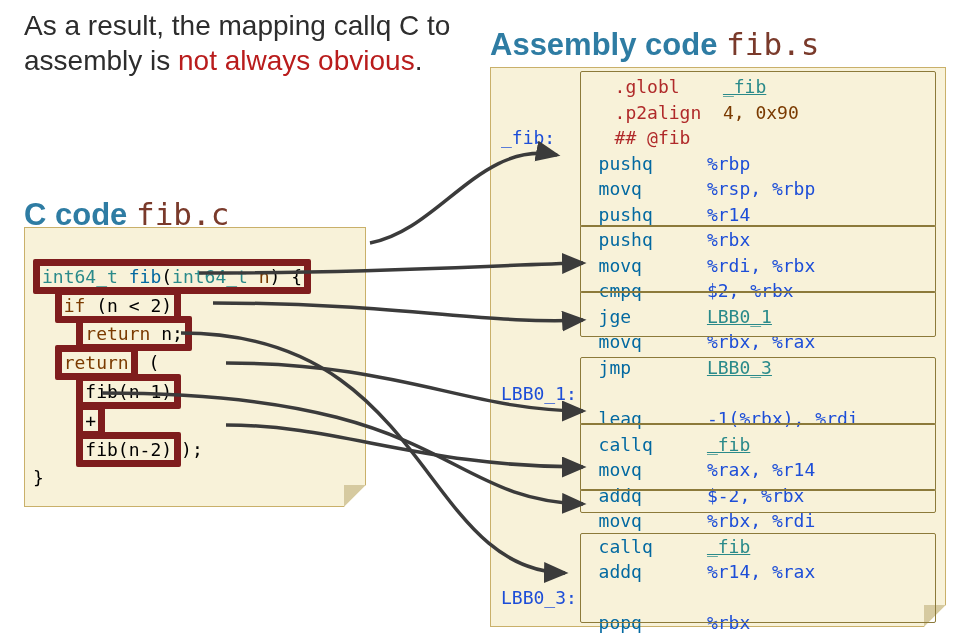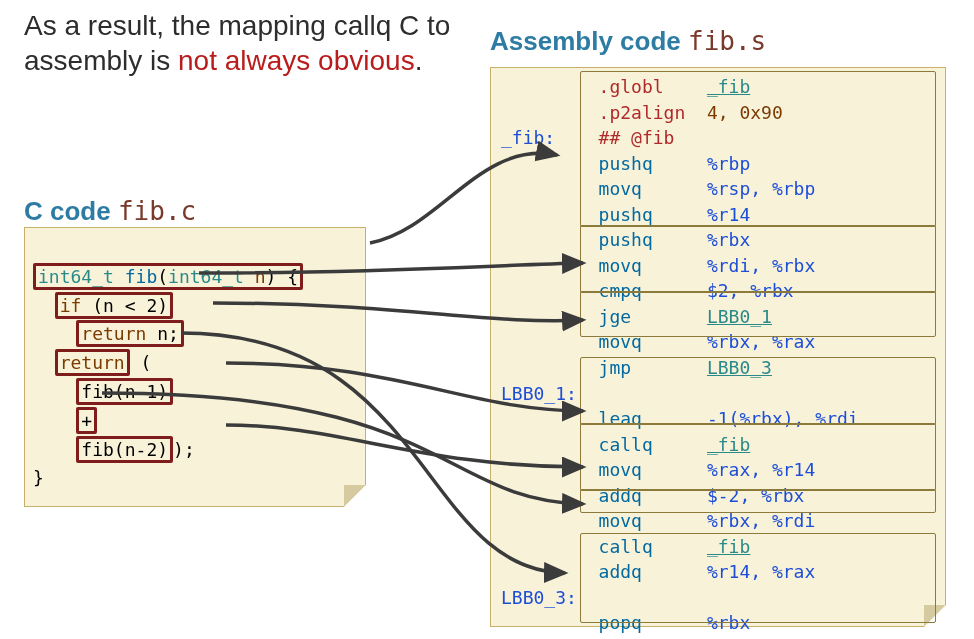--- a/index.html
+++ b/index.html
@@ -18,21 +18,21 @@
     left: 24px;
     top: 8px;
     width: 460px;
     font-size: 28px;
     line-height: 1.25;
     color: #2d2d2d;
   }
   .intro-text .hl { color: #b91c1c; }
   .section-title {
     position: absolute;
-    font-size: 26px;
+    font-size: 31px;
     font-weight: 600;
   }
   .section-title .blue { color: #2e7ca3; }
   .section-title .fname { font-family: "Consolas","Menlo",monospace; color: #7a3a2b; font-weight: 500; }
   .c-title { left: 24px; top: 196px; }
   .asm-title { left: 490px; top: 26px; }
 
   .code-box {
     position: absolute;
     background: #f8f2d9;
@@ -54,27 +54,27 @@
     top: 67px;
     width: 456px;
     height: 560px;
     padding: 6px 10px;
     line-height: 1.42;
   }
 
   .k-type { color: #2a8a8a; }
   .k-blue { color: #0369a1; }
   .k-brown { color: #7a3a00; }
-  .k-red { color: #b02a2a; }
+  .k-red { color: #b02a2a; margin-left: 16px; }
   .k-teal { color: #2a8a8a; text-decoration: underline; }
   .k-olive { color: #1d4ed8; }
 
   .mapbox {
     display: inline;
-    border: 3px solid #7f1d1d;
+    border: 7px solid #7f1d1d;
     padding: 0px 2px;
     border-radius: 2px;
   }
   .mapbox2 {
     position: absolute;
     border: 1px solid #8c7a3a;
     border-radius: 2px;
     background: rgba(0,0,0,0);
     pointer-events: none;
   }

